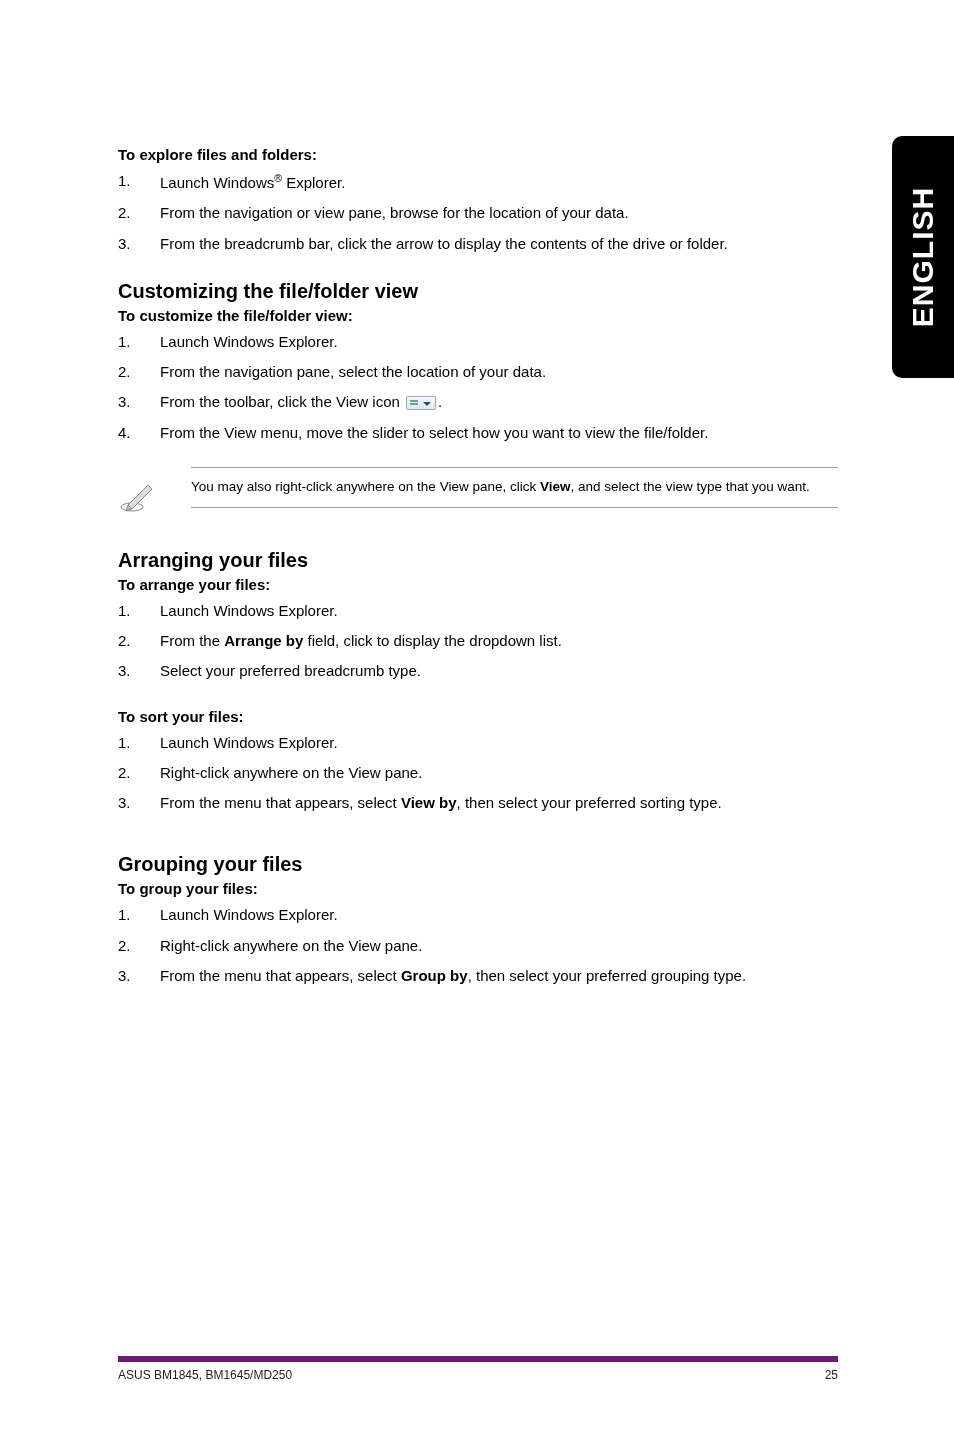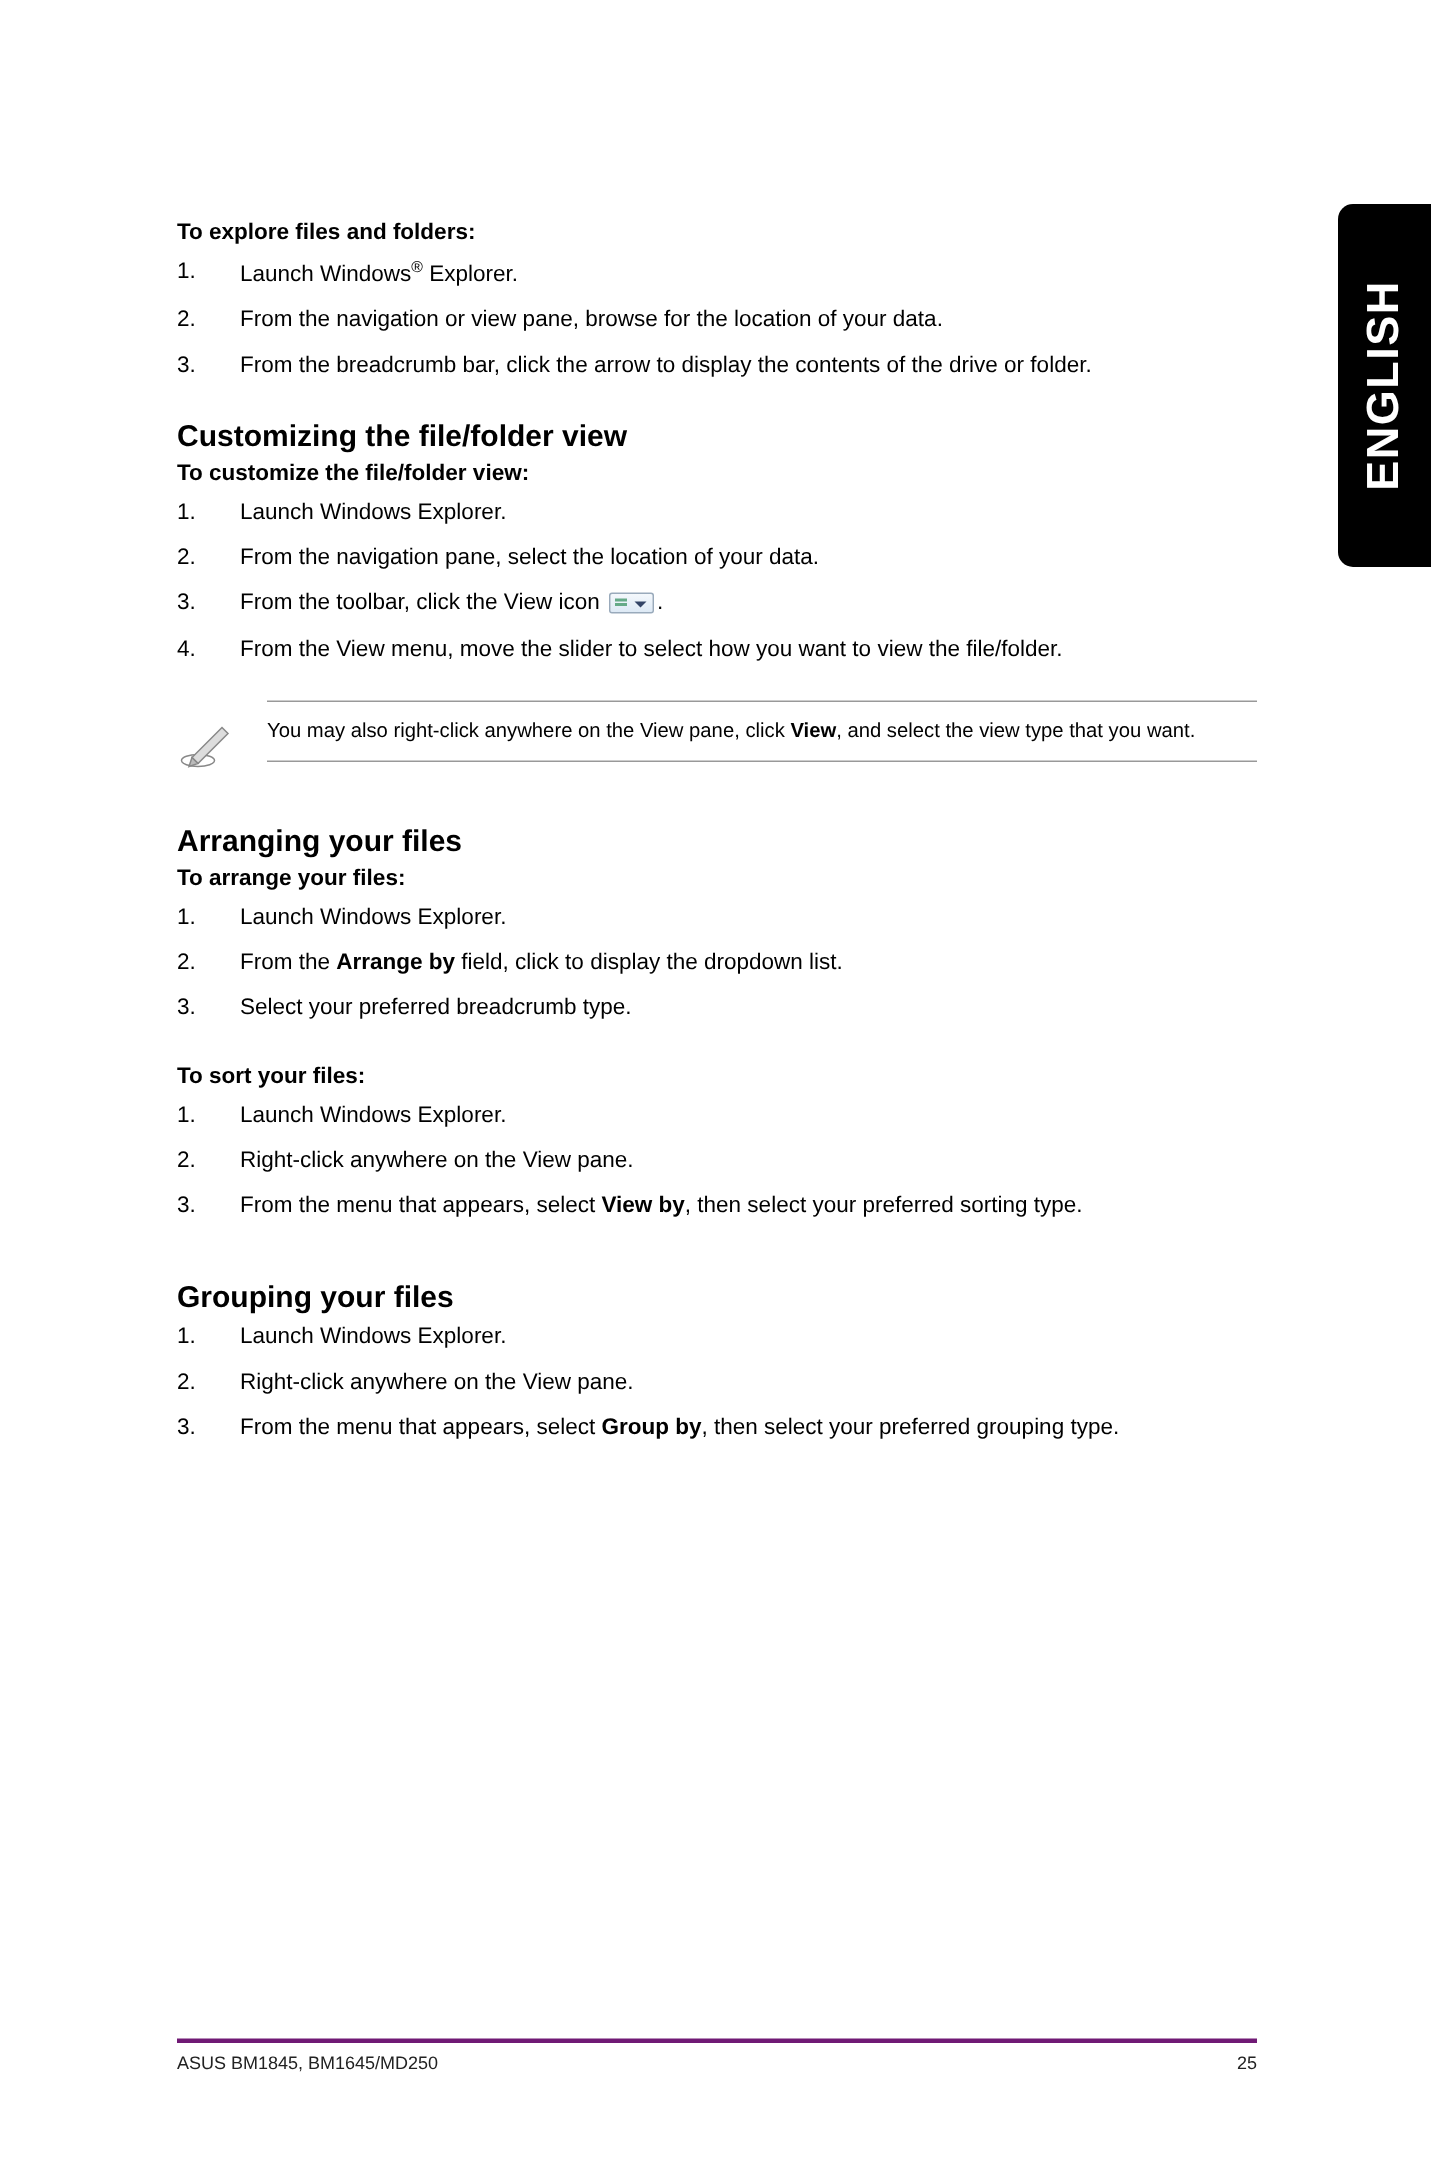--- a/index.html
+++ b/index.html
@@ -64,20 +64,21 @@
     width: 42px;
     flex: 0 0 42px;
   }
   ol li .txt { flex: 1; }
   .section { margin-bottom: 26px; }
   .section.tight { margin-bottom: 10px; }
   .note-row {
     display: flex;
     align-items: flex-start;
     margin: 20px 0 30px 0;
+    gap: 13px;
   }
   .note-icon {
     width: 60px;
     flex: 0 0 60px;
     padding-top: 8px;
   }
   .note-box {
     flex: 1;
     border-top: 1px solid #999;
     border-bottom: 1px solid #999;
@@ -110,21 +111,21 @@
     right: 4px; top: 5px;
     border-left: 4px solid transparent;
     border-right: 4px solid transparent;
     border-top: 4px solid #346;
   }
   .footer {
     position: absolute;
     left: 118px;
     bottom: 56px;
     width: 720px;
-    border-top: 3px solid #701a75;
+    border-top: 6px solid #701a75;
     padding-top: 6px;
     font-size: 12px;
     color: #222;
     display: flex;
     justify-content: space-between;
   }
   sup { font-size: 0.7em; }
 </style>
 </head>
 <body>
@@ -229,20 +230,21 @@
         <span class="num">3.</span>
         <span class="txt">
           <span>From the menu that appears, select </span><b>View by</b><span>, then select your preferred sorting type.</span>
         </span>
       </li>
     </ol>
   </div>
 
   <div class="section">
     <h2>Grouping your files</h2>
+    <div class="sub">To group your files:</div>
     <ol>
       <li>
         <span class="num">1.</span>
         <span class="txt">Launch Windows Explorer.</span>
       </li>
       <li>
         <span class="num">2.</span>
         <span class="txt">Right-click anywhere on the View pane.</span>
       </li>
       <li>

